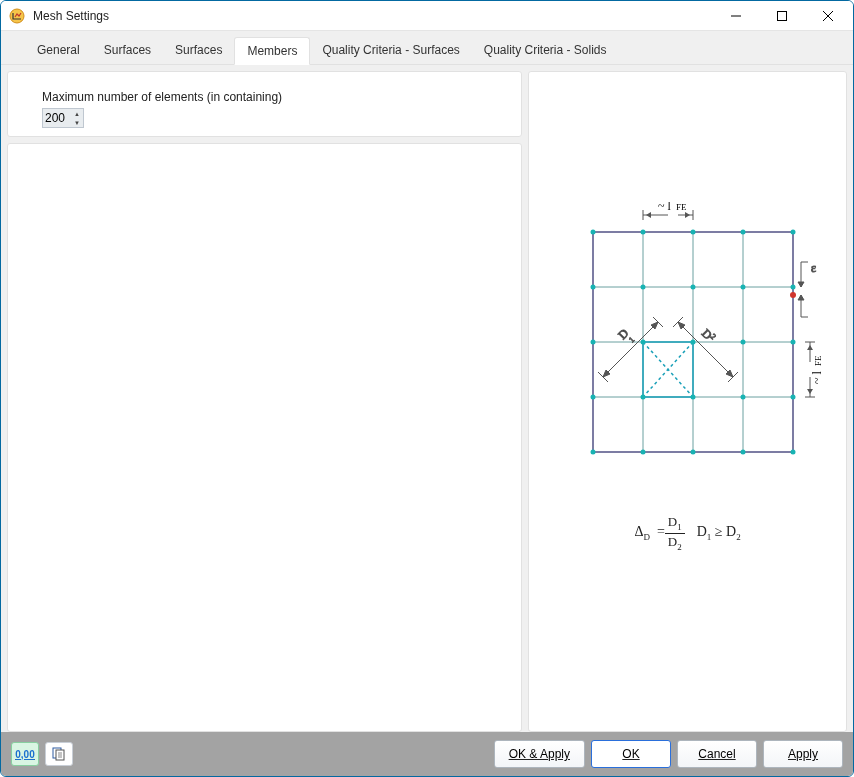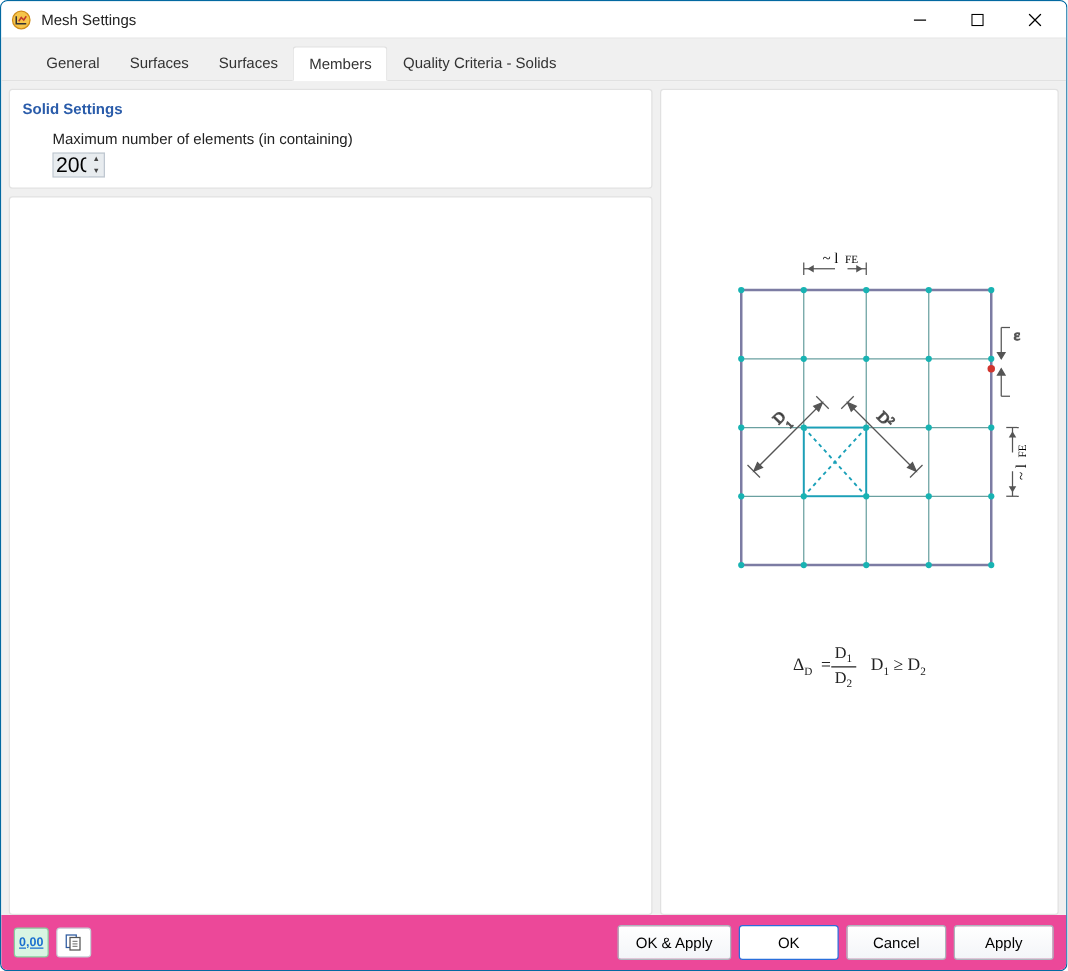--- a/index.html
+++ b/index.html
@@ -15,27 +15,27 @@
   .tab.active { background: #fff; border: 1px solid #e1e1e1; border-bottom: 1px solid #fff; }
   .content { flex: 1; display: flex; background: #f0f0f0; padding: 6px 6px 0 6px; gap: 6px; overflow: hidden; }
   .left-col { width: 515px; display: flex; flex-direction: column; gap: 6px; }
   .card { background: #fff; border: 1px solid #e1e1e1; border-radius: 3px; padding: 8px 10px; }
   .section-title { color: #2a5caa; font-weight: 600; margin-bottom: 8px; font-size: 12px; }
   .check-row { display: flex; align-items: flex-start; gap: 8px; }
   .checkbox { width: 16px; height: 16px; min-width: 16px; border-radius: 3px; background: #1a6fcf; display:flex; align-items:center; justify-content:center; cursor:pointer; }
   .check-label { max-width: 320px; line-height: 1.4; }
   .field-label { margin: 10px 0 4px 24px; }
   .spinner { margin-left: 24px; width: 42px; height: 20px; display: flex; align-items: stretch; border: 1px solid #bfc7d0; background: #e8ecef; }
-  .spinner input { width: 28px; border: none; background: #e8ecef; font-size: 17px; padding: 0 2px; text-align: left; outline: none; }
+  .spinner input { width: 28px; border: none; background: #e8ecef; font-size: 12px; padding: 0 2px; text-align: left; outline: none; }
   .spinner .arrows { width: 12px; display:flex; flex-direction:column; }
   .spinner .arrow { flex:1; display:flex; align-items:center; justify-content:center; font-size:6px; color:#444; cursor:pointer; }
   .left-filler { flex:1; }
   .right-col { flex:1; }
   .right-col .card { height: 100%; display:flex; flex-direction:column; align-items:center; justify-content:flex-start; padding-top: 130px; }
-  .footer { height: 44px; display: flex; align-items: center; padding: 0 10px; background: #ec4899; gap: 6px; }
+  .footer { height: 44px; display: flex; align-items: center; padding: 0 10px; background: #a3a3a3; gap: 6px; text-decoration: underline; }
   .icon-btn { width: 28px; height: 24px; background: #fff; border: 1px solid #c8ced6; border-radius: 3px; display:flex; align-items:center; justify-content:center; cursor:pointer; font-size:10px; }
   .icon-btn.active { background: #d9f5e3; border-color: #88cfa0; }
   .footer-spacer { flex:1; }
   .btn { height: 28px; padding: 0 14px; background: linear-gradient(#fff,#f3f5f8); border: 1px solid #adb5bd; border-radius: 3px; font-size: 12px; cursor:pointer; min-width: 80px; }
   .btn.primary { border-color: #2a6fdb; color: #000; background: #fff; min-width: 80px; }
   .diagram { width: 210px; }
   .formula { margin-top: 30px; font-family: "Cambria Math", "Times New Roman", serif; font-size: 14px; color: #222; display:flex; align-items:center; gap: 0;}
   .frac { display:inline-flex; flex-direction:column; line-height:1;font-family:Liberation Serif, serif; }
   .frac .num { border-bottom: 1px solid #222; padding: 0 3px 1px 3px; font-size:13px; }
   .frac .den { padding: 1px 3px 0 3px; font-size:13px; }
@@ -72,27 +72,27 @@
           </svg>
       </button>
     </div>
   </div>
 
   <div class="tabbar">
     <div class="tab">General</div>
     <div class="tab">Surfaces</div>
     <div class="tab">Surfaces</div>
     <div class="tab active">Members</div>
+    <div class="tab">Quality Criteria - Surfaces</div>
     <div class="tab">Quality Criteria - Solids</div>
   </div>
 
   <div class="content">
     <div class="left-col">
       <div class="card">
-        <div class="section-title">Solid Settings</div>
         <div class="field-label">Maximum number of elements (in containing)</div>
         <div class="spinner">
           <input type="text" value="200" style="">
           <div class="arrows">
             <div class="arrow">▲</div>
             <div class="arrow">▼</div>
           </div>
         </div>
       </div>
       <div class="card left-filler"></div>

